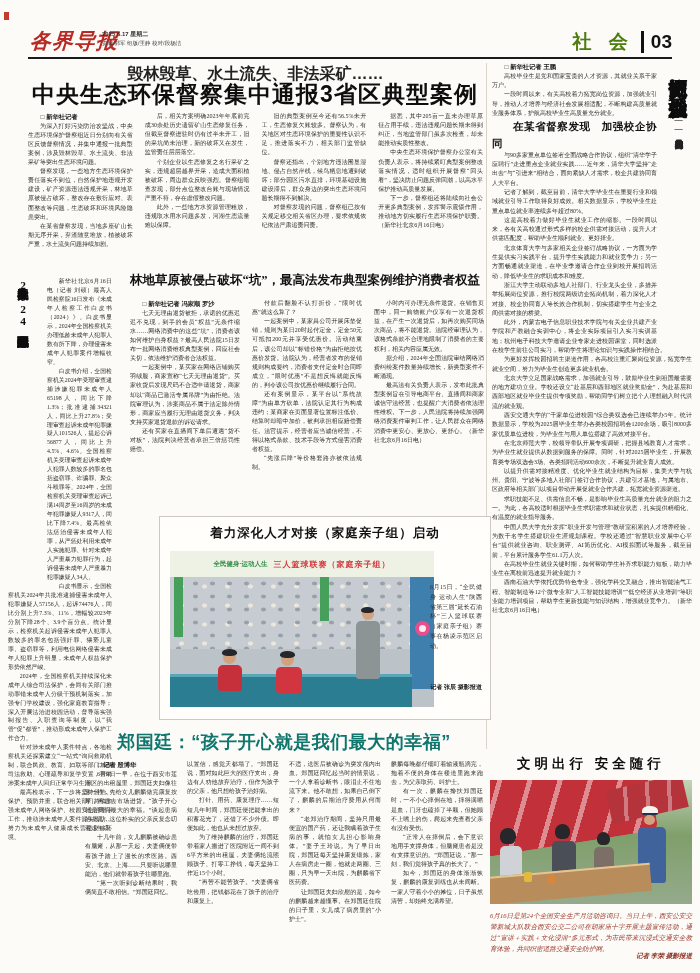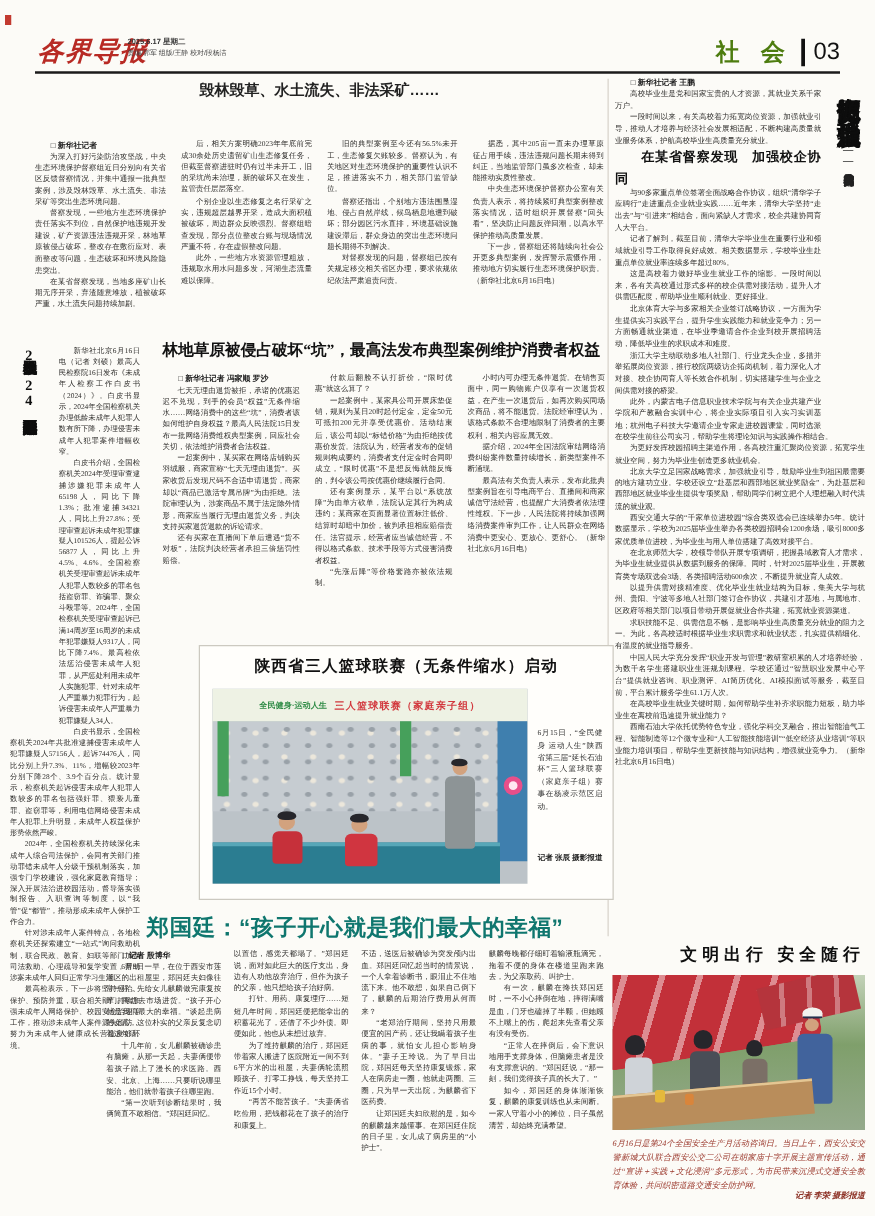--- a/index.html
+++ b/index.html
@@ -10,25 +10,25 @@
   p.p{margin:0;text-indent:2em;text-align:justify;}
   .tcol{overflow:hidden;}
   
   .logo{font-family:"DejaVu Serif",serif;font-weight:bold;font-style:italic;color:#b82a24;
         font-size:21px;letter-spacing:1px;transform:skewX(-4deg);}
   .mh-meta{font-size:5.5px;line-height:1.7;color:#444;}
   .mh-date{font-weight:bold;font-size:6px;color:#333;}
   .section-box{display:flex;align-items:center;gap:7px;}
   .section-name{font-size:19px;font-weight:bold;letter-spacing:6px;color:#4d7c0f;}
   .section-bar{width:3px;height:22px;background:#111;}
-  .page-no{font-size:19px;font-weight:normal;color:#111;}
+  .page-no{font-size:19px;font-weight:bold;color:#111;}
   .mh-rule{height:2px;background:#1b1b1b;}
   .red-mark{width:5px;height:8px;background:#c23a30;}
   
-  .kicker{font-size:12px;font-weight:bold;text-align:center;color:#222;}
+  .kicker{font-size:16px;font-weight:bold;text-align:center;color:#222;}
   .lead-hl{font-size:23px;font-weight:bold;text-align:center;letter-spacing:1px;color:#0e0e0e;}
   .mid-hl{font-size:12.5px;font-weight:bold;text-align:center;color:#111;}
   .zheng-hl{font-size:18px;font-weight:bold;text-align:center;letter-spacing:.5px;color:#0f766e;}
   .byline{font-size:6.3px;font-weight:bold;margin:0 0 4px 0;text-indent:0;color:#222;}
   .body-flex{display:flex;gap:12px;}
   .body-flex .tcol{flex:1;font-size:6px;line-height:1.52;}
   
   .left-art{font-size:5.9px;line-height:1.52;overflow:hidden;}
   .vtitle-left{float:left;writing-mode:vertical-lr;text-orientation:upright;
         font-size:11.4px;font-weight:bold;line-height:30px;height:302px;width:32px;
@@ -91,20 +91,21 @@
   </div>
   <div class="abs section-box sans" style="right:28px;top:29px;">
     <span class="section-name">社 会</span>
     <span class="section-bar"></span>
     <span class="page-no">03</span>
   </div>
   <div class="abs mh-rule" style="left:28px;top:57px;width:644px;"></div>
   <div class="abs vrule" style="left:486px;top:63px;height:686px;"></div>
 
   <div class="abs kicker sans" style="left:28px;top:64px;width:455px;">毁林毁草、水土流失、非法采矿……</div>
+  <div class="abs lead-hl sans" style="left:20px;top:79px;width:470px;">中央生态环保督察集中通报3省区典型案例</div>
   <div class="abs body-flex" style="left:28px;top:112px;width:455px;height:155px;">
     <div class="tcol">
       <p class="p byline sans">□ 新华社记者</p>
       <p class="p">为深入打好污染防治攻坚战，中央生态环境保护督察组近日分别向有关省区反馈督察情况，并集中通报一批典型案例，涉及毁林毁草、水土流失、非法采矿等突出生态环境问题。</p>
       <p class="p">督察发现，一些地方生态环境保护责任落实不到位，自然保护地违规开发建设，矿产资源违法违规开采，林地草原被侵占破坏，整改存在敷衍应对、表面整改等问题，生态破坏和环境风险隐患突出。</p>
       <p class="p">在某省督察发现，当地多座矿山长期无序开采，弃渣随意堆放，植被破坏严重，水土流失问题持续加剧。</p>
     </div>
     <div class="tcol">
       <p class="p">后，相关方案明确2023年年底前完成30余处历史遗留矿山生态修复任务，但截至督察进驻时仍有过半未开工，旧的采坑尚未治理，新的破坏又在发生，监管责任层层落空。</p>
       <p class="p">个别企业以生态修复之名行采矿之实，违规超层越界开采，造成大面积植被破坏，周边群众反映强烈。督察组暗查发现，部分点位整改台账与现场情况严重不符，存在虚假整改问题。</p>
@@ -147,22 +148,22 @@
       <p class="p">“先涨后降”等价格套路亦被依法规制。</p>
     </div>
     <div class="tcol">
       <p class="p">小时内可办理无条件退货。在销售页面中，同一购物账户仅享有一次退货权益，在产生一次退货后，如再次购买同场次商品，将不能退货。法院经审理认为，该格式条款不合理地限制了消费者的主要权利，相关内容应属无效。</p>
       <p class="p">据介绍，2024年全国法院审结网络消费纠纷案件数量持续增长，新类型案件不断涌现。</p>
       <p class="p">最高法有关负责人表示，发布此批典型案例旨在引导电商平台、直播间和商家诚信守法经营，也提醒广大消费者依法理性维权。下一步，人民法院将持续加强网络消费案件审判工作，让人民群众在网络消费中更安心、更放心、更舒心。（新华社北京6月16日电）</p>
     </div>
   </div>
 
   <div class="abs pbox" style="left:159px;top:516px;width:330px;height:202px;">
-    <div class="abs pbox-title" style="left:0;top:8px;width:100%;">陕西省三人篮球联赛（无条件缩水）启动</div>
-    <div class="abs photo" style="left:10px;top:34px;width:252px;height:156px;background:#bcc3c8;">
+    <div class="abs pbox-title" style="left:0;top:8px;width:100%;">着力深化人才对接（家庭亲子组）启动</div>
+    <div class="abs photo" style="left:10px;top:34px;width:252px;height:156px;background:#bcc3c8;padding-left:12px;">
       <div class="bb-banner">
         <span class="bb-green">全民健身·运动人生</span>
         <span class="bb-red">三人篮球联赛（家庭亲子组）</span>
       </div>
       <div class="bb-crowd"></div>
       <div class="bb-pillar" style="left:4px;top:26px;height:60px;"></div>
       <div class="bb-pillar" style="left:150px;top:26px;height:44px;"></div>
       <div class="bb-bluestrip"></div>
       <div class="bb-logo"></div>
       <div class="bb-table"></div>
@@ -232,21 +233,21 @@
     <p class="p">北京大学立足国家战略需求，加强就业引导，鼓励毕业生到祖国最需要的地方建功立业。学校还设立“赴基层和西部地区就业奖励金”，为赴基层和西部地区就业毕业生提供专项奖励，帮助同学们树立把个人理想融入时代洪流的就业观。</p>
     <p class="p">西安交通大学的“千家单位进校园”综合类双选会已连续举办5年。统计数据显示，学校为2025届毕业生举办各类校园招聘会1200余场，吸引8000多家优质单位进校，为毕业生与用人单位搭建了高效对接平台。</p>
     <p class="p">在北京师范大学，校领导带队开展专项调研，把握县域教育人才需求，为毕业生就业提供从数据到服务的保障。同时，针对2025届毕业生，开展教育类专场双选会3场、各类招聘活动600余次，不断提升就业育人成效。</p>
     <p class="p">以提升供需对接精准度、优化毕业生就业结构为目标，集美大学与杭州、贵阳、宁波等多地人社部门签订合作协议，共建引才基地，与属地市、区政府等相关部门以项目带动开展促就业合作共建，拓宽就业资源渠道。</p>
     <p class="p">求职技能不足、供需信息不畅，是影响毕业生高质量充分就业的阻力之一。为此，各高校适时根据毕业生求职需求和就业状态，扎实提供精细化、有温度的就业指导服务。</p>
     <p class="p">中国人民大学充分发挥“职业开发与管理”教研室积累的人才培养经验，为数千名学生搭建职业生涯规划课程。学校还通过“智慧职业发展中心平台”提供就业咨询、职业测评、AI简历优化、AI模拟面试等服务，截至目前，平台累计服务学生61.1万人次。</p>
     <p class="p">在高校毕业生就业关键时期，如何帮助学生补齐求职能力短板，助力毕业生在离校前迅速提升就业能力？</p>
     <p class="p">西南石油大学依托优势特色专业，强化学科交叉融合，推出智能油气工程、智能制造等12个微专业和“人工智能技能培训”“低空经济从业培训”等职业能力培训项目，帮助学生更新技能与知识结构，增强就业竞争力。（新华社北京6月16日电）</p>
   </div>
 
-  <div class="abs traffic-hd sans" style="left:490px;top:755px;width:202px;text-align:right;">文明出行  安全随行</div>
+  <div class="abs traffic-hd sans" style="left:490px;top:755px;width:202px;">文明出行  安全随行</div>
   <div class="abs photo" style="left:490px;top:780px;width:202px;height:124px;">
     <div class="tp-bg"></div>
     <div class="tp-canopy"></div>
     <div class="tp-canopy2"></div>
     <div class="person" style="left:10px;top:48px;">
       <div class="hair" style="width:16px;height:16px;"></div>
       <div class="torso" style="width:22px;height:34px;background:#cfd3d8;margin-top:2px;"></div>
     </div>
     <div class="person" style="left:62px;top:44px;">
       <div class="hair" style="width:15px;height:15px;margin-left:3px;"></div>

